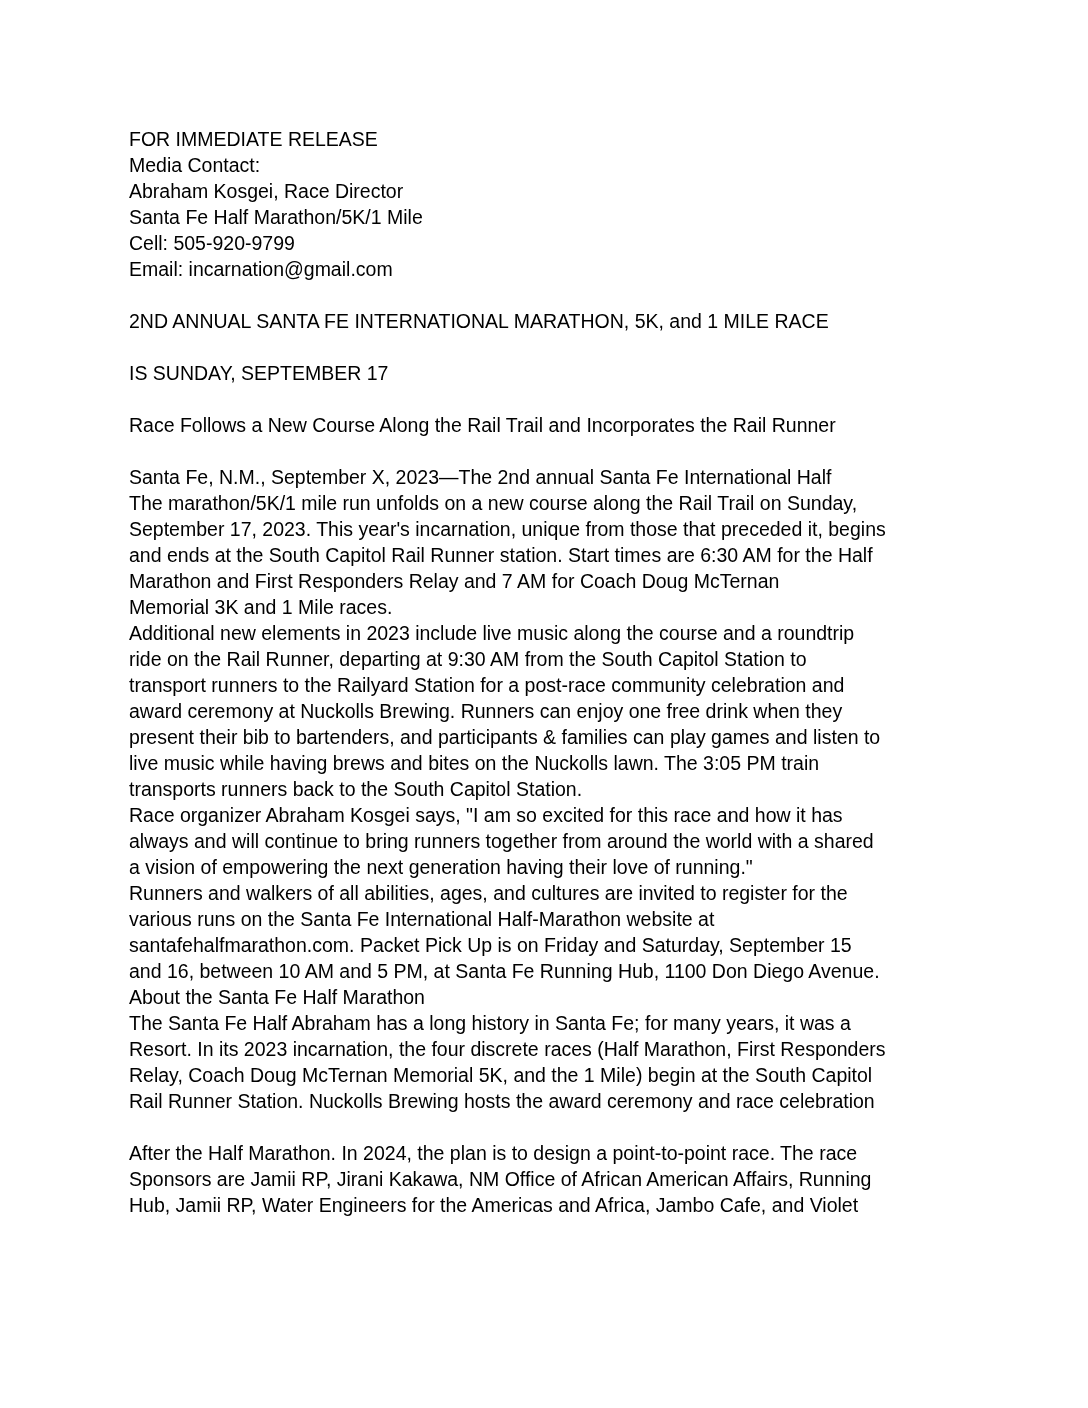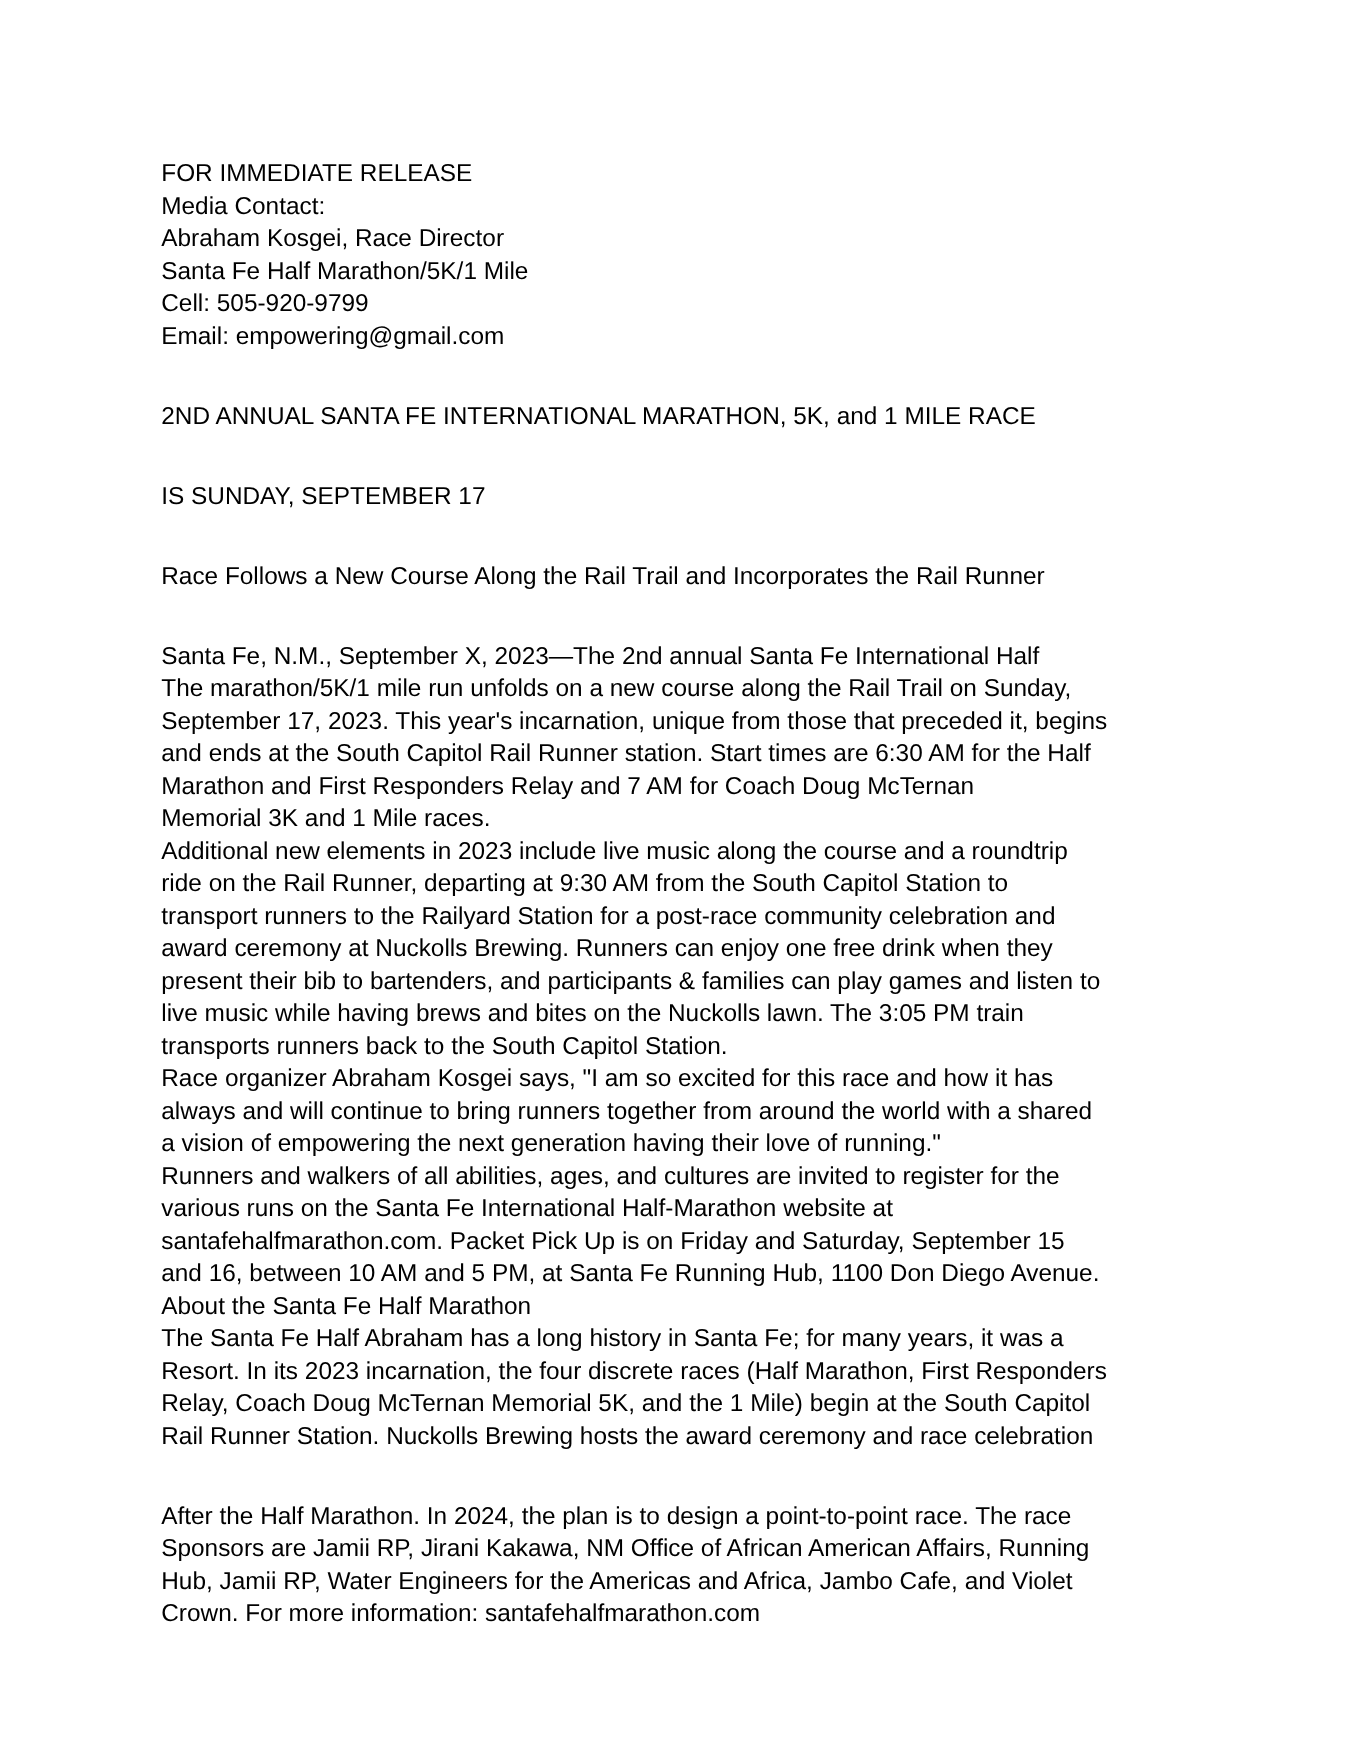--- a/index.html
+++ b/index.html
@@ -18,41 +18,41 @@
     position: absolute;
     top: 0;
     left: 0;
     width: 1088px;
     height: 1408px;
     background: #ffffff;
     box-sizing: border-box;
     padding: 126px 60px 0 129px;
   }
   .block + .block {
-    margin-top: 38px; 
+    margin-top: 26px; 
   }
   .line {
     font-size: 19.5px;
     line-height: 26px;
     white-space: nowrap;
     font-weight: 400;
   }
 </style>
 </head>
 <body style="background: rgb(255, 255, 255); color: rgb(0, 0, 0);">
 
 <div class="page">
 
   <div class="block">
       <div class="line">FOR IMMEDIATE RELEASE</div>
       <div class="line">Media Contact:</div>
       <div class="line">Abraham Kosgei, Race Director</div>
       <div class="line">Santa Fe Half Marathon/5K/1 Mile</div>
       <div class="line">Cell: 505-920-9799</div>
-      <div class="line">Email: empowering@gmail.com</div>
+      <div class="line">Email: incarnation@gmail.com</div>
     </div>
 
   <div class="block">
     <div class="line">2ND ANNUAL SANTA FE INTERNATIONAL MARATHON, 5K, and 1 MILE RACE</div>
   </div>
 
   <div class="block">
     <div class="line">IS SUNDAY, SEPTEMBER 17</div>
   </div>
 
@@ -85,16 +85,15 @@
       <div class="line">The Santa Fe Half Abraham has a long history in Santa Fe; for many years, it was a</div>
       <div class="line">Resort. In its 2023 incarnation, the four discrete races (Half Marathon, First Responders</div>
       <div class="line">Relay, Coach Doug McTernan Memorial 5K, and the 1 Mile) begin at the South Capitol</div>
       <div class="line">Rail Runner Station. Nuckolls Brewing hosts the award ceremony and race celebration</div>
     </div>
 
   <div class="block">
       <div class="line">After the Half Marathon. In 2024, the plan is to design a point-to-point race. The race</div>
       <div class="line">Sponsors are Jamii RP, Jirani Kakawa, NM Office of African American Affairs, Running</div>
       <div class="line">Hub, Jamii RP, Water Engineers for the Americas and Africa, Jambo Cafe, and Violet</div>
-      <div class="line">Crown. For more information: santafehalfmarathon.com</div>
     </div>
 
 </div>
 
 </body></html>

